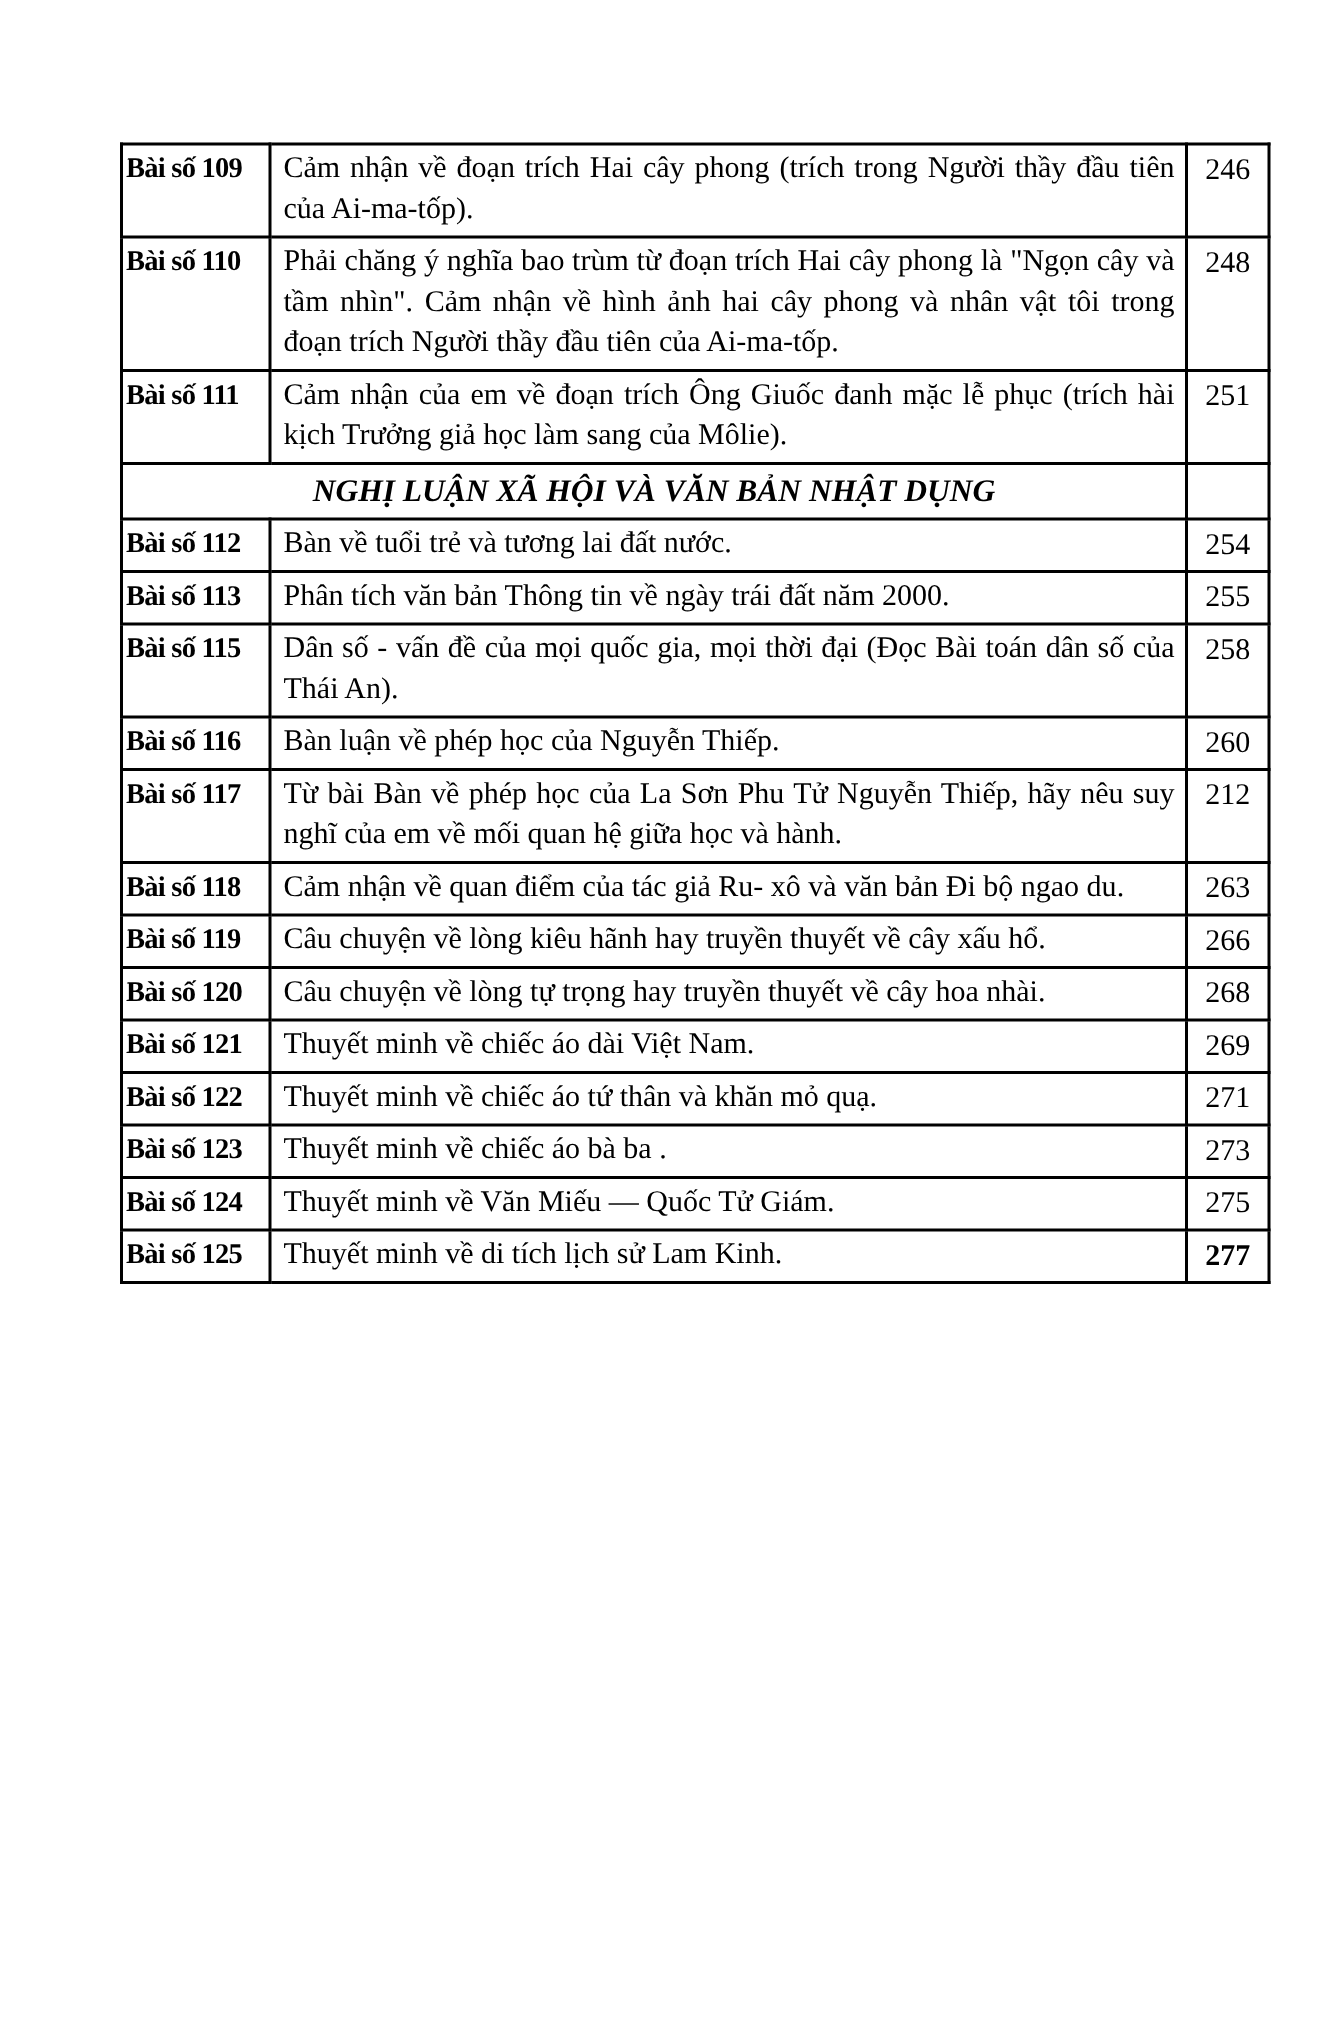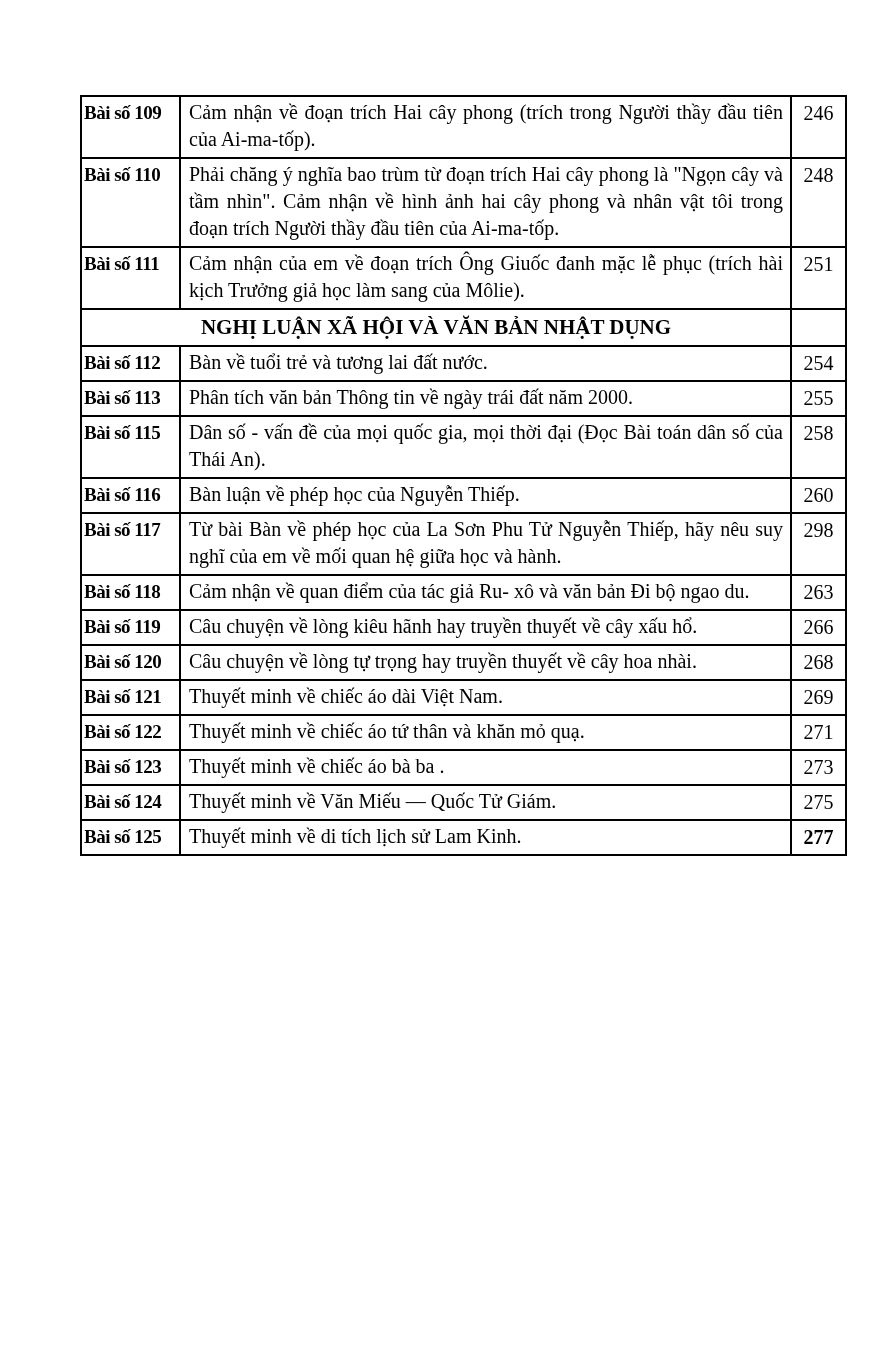--- a/index.html
+++ b/index.html
@@ -56,20 +56,21 @@
     padding: 4px 2px 2px 2px;
     line-height: 25px;
     margin-left: 24px;
   }
   td.cell-section {
     font-weight: bold;
     font-size: 21px;
     text-align: center;
     padding: 3px 4px 4px 4px;
     line-height: 28px;
+    font-style: italic;
   }
   .it { }
   .pg-bold { font-weight: bold; }
 </style>
 </head>
 <body>
 
 <div class="page">
   <table class="toc">
     <tbody id="toc-body">
@@ -108,21 +109,21 @@
           <td class="cell-page">258</td>
         </tr>
         <tr>
           <td class="cell-label">Bài số 116</td>
           <td class="cell-desc"><span class="it">Bàn luận về phép học</span><span> của Nguyễn Thiếp.</span></td>
           <td class="cell-page">260</td>
         </tr>
         <tr>
           <td class="cell-label">Bài số 117</td>
           <td class="cell-desc"><span>Từ bài </span><span class="it">Bàn về phép học</span><span> của La Sơn Phu Tử Nguyễn Thiếp, hãy nêu suy nghĩ của em về mối quan hệ giữa học và hành.</span></td>
-          <td class="cell-page">298</td>
+          <td class="cell-page">212</td>
         </tr>
         <tr>
           <td class="cell-label">Bài số 118</td>
           <td class="cell-desc"><span>Cảm nhận về quan điểm của tác giả Ru- xô và văn bản </span><span class="it">Đi bộ ngao du</span><span>.</span></td>
           <td class="cell-page">263</td>
         </tr>
         <tr>
           <td class="cell-label">Bài số 119</td>
           <td class="cell-desc"><span>Câu chuyện về lòng kiêu hãnh hay truyền thuyết về cây xấu hổ.</span></td>
           <td class="cell-page">266</td>

